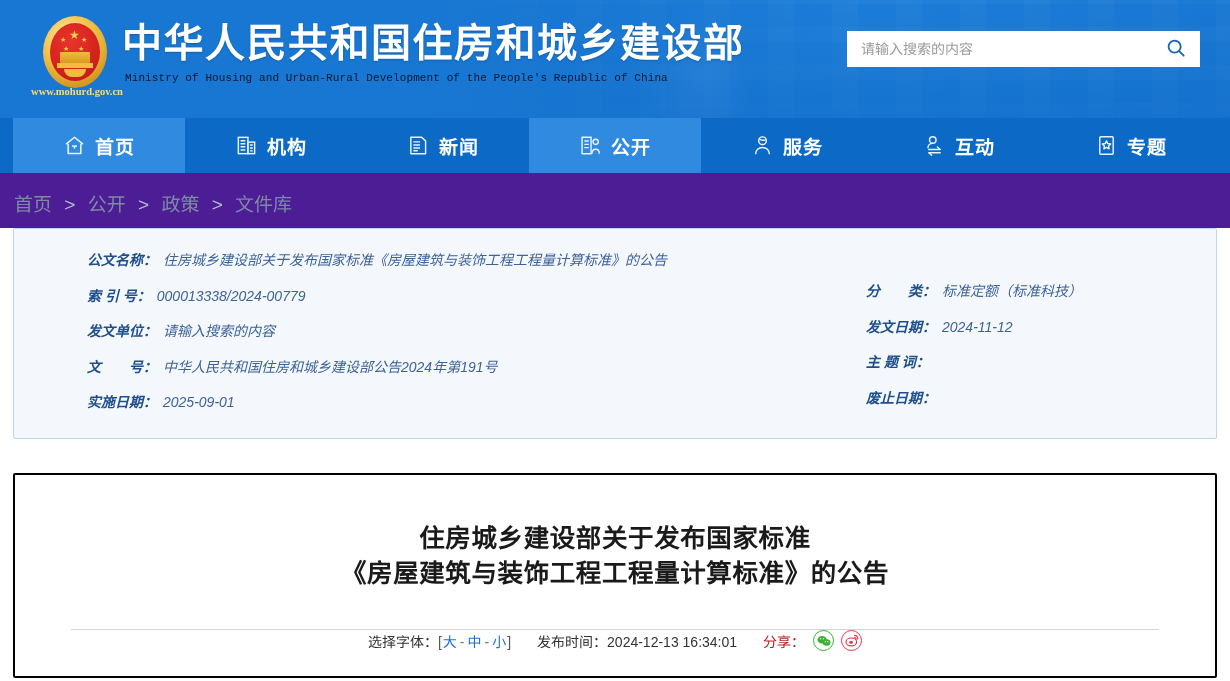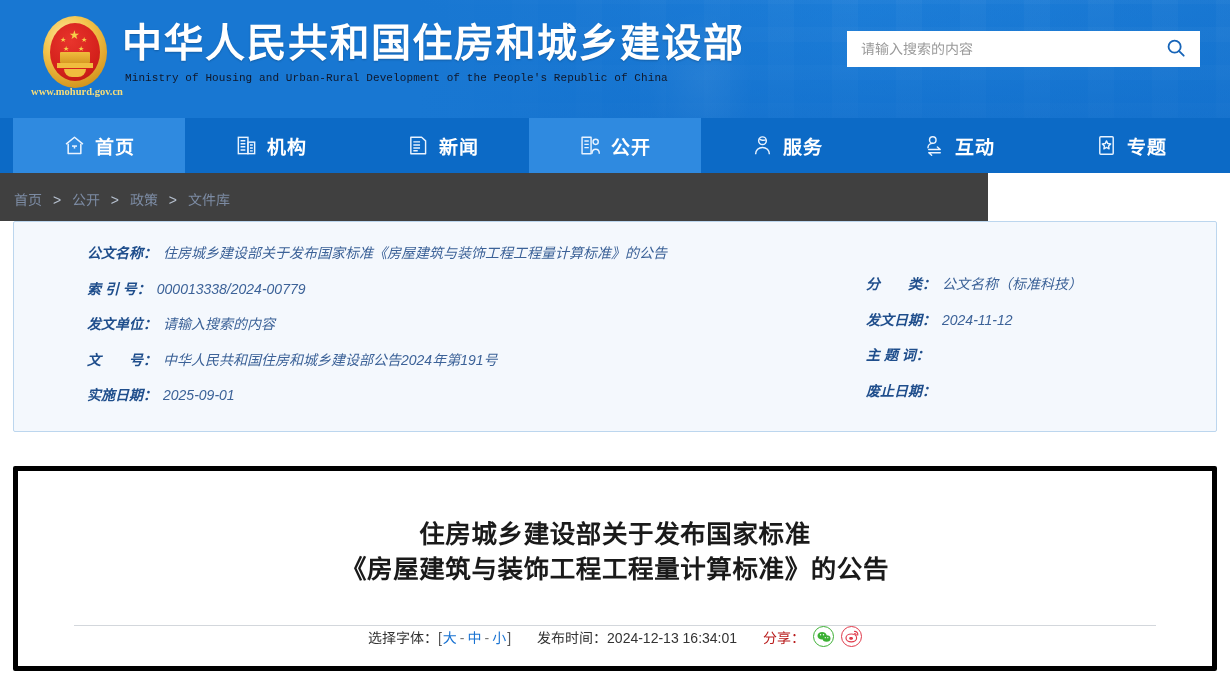--- a/index.html
+++ b/index.html
@@ -158,25 +158,25 @@
     font-weight: bold;
     cursor: pointer;
     letter-spacing: 1px;
     background: #0c6ac6;
   }
   .nav-item.active { background: #2f8ae0; }
   .nav-icon { display: flex; align-items: center; }
 
   
   .breadcrumb {
-    width: 988px;
+    width: 1230px;
     padding: 16px 0 12px 14px;
-    font-size: 14px;
+    font-size: 19px;
     color: #7c8ba3;
-    background: #404040;
+    background: #4c1d95;
   }
   .breadcrumb a { color: #7c8ba3; text-decoration: none; cursor: pointer; }
   .breadcrumb .sep { color: #b6c0cf; margin: 0 7px; }
 
   
   .meta-panel {
     position: relative;
     margin: 0 13px;
     width: 1204px;
     height: 211px;
@@ -213,21 +213,21 @@
     margin-left: 6px;
   }
 
   
   .article-panel {
     position: relative;
     margin: 34px 13px 0 13px;
     width: 1204px;
     height: 205px;
     background: #ffffff;
-    border: 5px solid #000000;
+    border: 2px solid #000000;
     border-radius: 2px;
     overflow: hidden;
   }
   .article-title {
     margin: 46px 80px 0 80px;
     text-align: center;
     color: #1a1a1a;
     font-size: 25.5px;
     font-weight: bold;
     line-height: 35px;
@@ -416,21 +416,21 @@
     </div>
     <div class="meta-row">
       <span class="meta-label">实施日期：</span>
       <span class="meta-value">2025-09-01</span>
     </div>
   </div>
 
   <div class="meta-col-right">
     <div class="meta-row">
       <span class="meta-label">分　　类：</span>
-      <span class="meta-value">公文名称（标准科技）</span>
+      <span class="meta-value">标准定额（标准科技）</span>
     </div>
     <div class="meta-row">
       <span class="meta-label">发文日期：</span>
       <span class="meta-value">2024-11-12</span>
     </div>
     <div class="meta-row">
       <span class="meta-label">主 题 词：</span>
       <span class="meta-value"></span>
     </div>
     <div class="meta-row">

